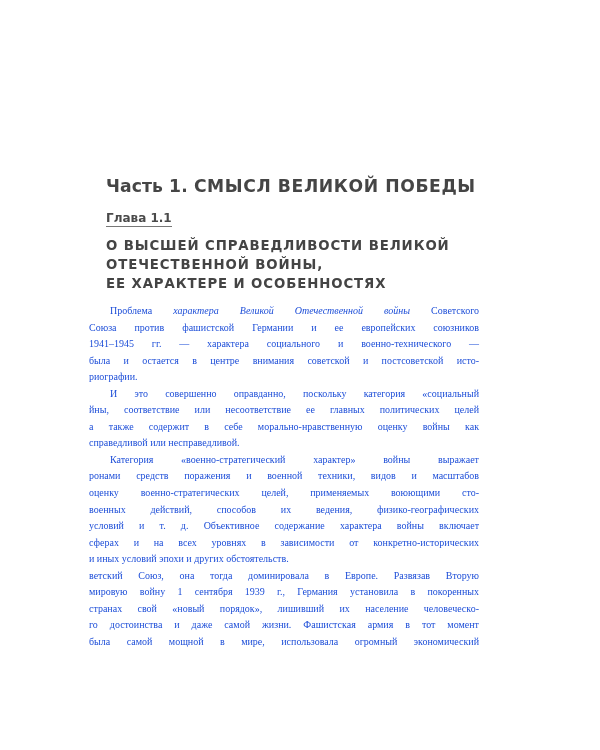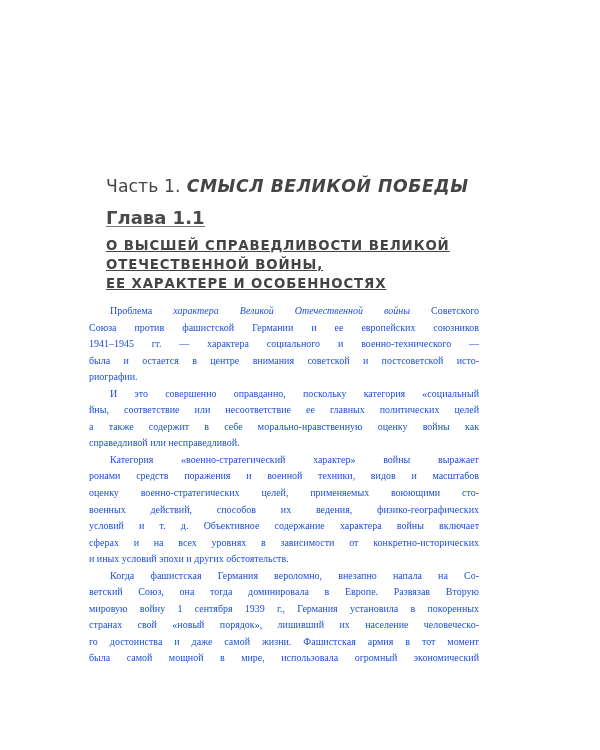--- a/index.html
+++ b/index.html
@@ -6,31 +6,31 @@
   body {
     width: 600px; height: 750px; background: #ffffff; position: relative; overflow: hidden;
     color: #3d3d3d;
   }
   .page { position: absolute; left: 0; top: 0; width: 600px; height: 750px; }
   .part-title {
     position: absolute; left: 106px; top: 176px; width: 400px;
     font-family: "DejaVu Sans", sans-serif; font-size: 17.2px; font-weight: bold;
     color: #454545; white-space: nowrap; letter-spacing: 0.1px;
   }
-  .part-title .part-num { font-weight: normal; font-family: "DejaVu Sans", sans-serif; }
-  .part-title .part-name { letter-spacing: 0.6px; font-style: italic; }
+  .part-title .part-num { font-weight: bold; font-family: "DejaVu Sans", sans-serif; }
+  .part-title .part-name { letter-spacing: 0.6px; }
   .chapter-label {
     position: absolute; left: 106px; top: 210px;
-    font-family: "DejaVu Sans", sans-serif; font-size: 18px; font-weight: bold;
+    font-family: "DejaVu Sans", sans-serif; font-size: 12px; font-weight: bold;
     color: #4a4a4a; border-bottom: 1px solid #777; padding-bottom: 0px; line-height: 16px;
   }
   .chapter-title {
     position: absolute; left: 106px; top: 236px; width: 400px;
     font-family: "DejaVu Sans", sans-serif; font-size: 13.3px; font-weight: bold;
-    color: #444; line-height: 19px; letter-spacing: 0.9px; text-decoration: underline;
+    color: #444; line-height: 19px; letter-spacing: 0.9px;
   }
   .chapter-title div { white-space: nowrap; }
   .body {
     position: absolute; left: 89px; top: 303px; width: 390px;
     font-family: "Liberation Serif", serif; font-size: 10px; line-height: 16.55px;
     color: #1d4ed8; text-align: justify;
   }
   .body .ln { display: block; text-align: justify; text-align-last: justify; white-space: nowrap; }
   .body .ln.last { text-align-last: left; }
   .body .ln.indent { padding-left: 21px; }
@@ -71,21 +71,20 @@
     <div>
       <span class="ln indent">Категория «военно-стратегический характер» войны выражает</span>
       <span class="ln">ронами средств поражения и военной техники, видов и масштабов</span>
       <span class="ln">оценку военно-стратегических целей, применяемых воюющими сто-</span>
       <span class="ln">военных действий, способов их ведения, физико-географических</span>
       <span class="ln">условий и т. д. Объективное содержание характера войны включает</span>
       <span class="ln">сферах и на всех уровнях в зависимости от конкретно-исторических</span>
       <span class="ln last">и иных условий эпохи и других обстоятельств.</span>
     </div>
     <div>
-      <span class="ln indent">Когда фашистская Германия вероломно, внезапно напала на Со-</span>
       <span class="ln">ветский Союз, она тогда доминировала в Европе. Развязав Вторую</span>
       <span class="ln">мировую войну 1 сентября 1939 г., Германия установила в покоренных</span>
       <span class="ln">странах свой «новый порядок», лишивший их население человеческо-</span>
       <span class="ln">го достоинства и даже самой жизни. Фашистская армия в тот момент</span>
       <span class="ln">была самой мощной в мире, использовала огромный экономический</span>
     </div>
   </div>
 
 </div>
 

